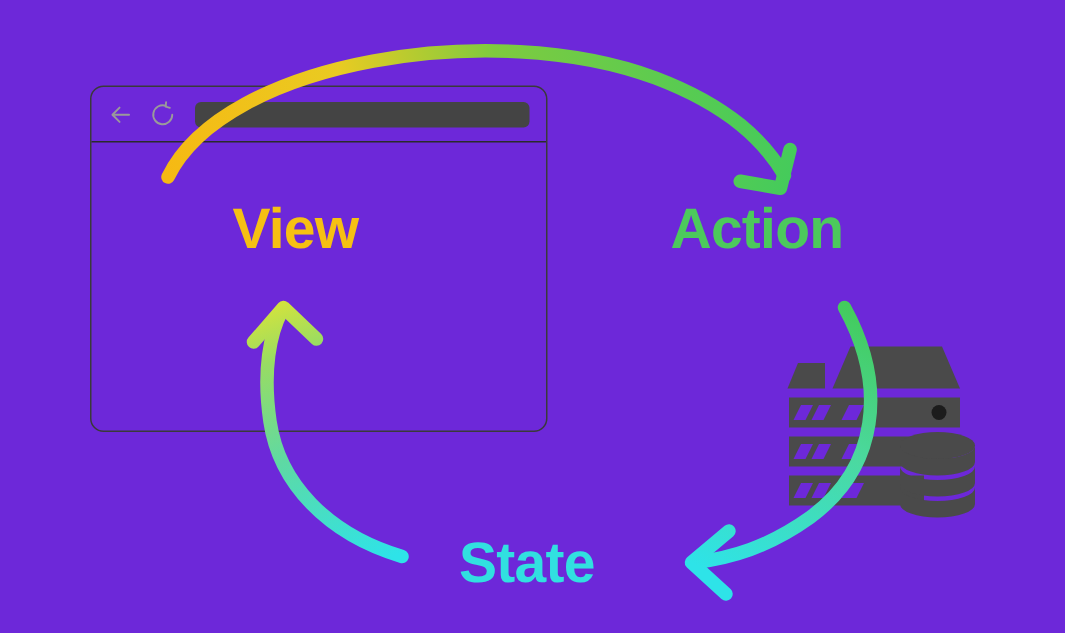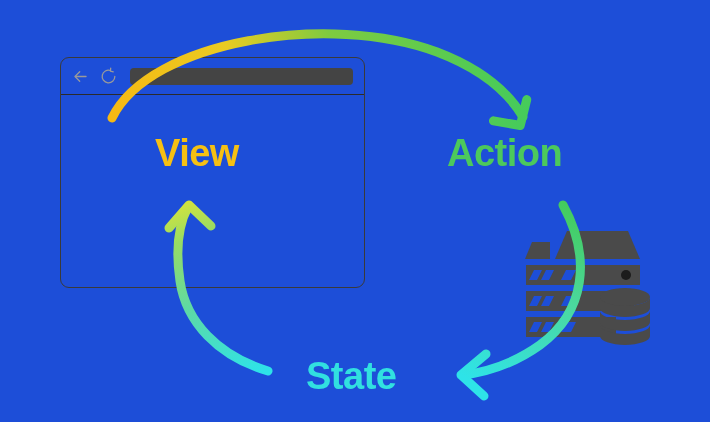--- a/index.html
+++ b/index.html
@@ -4,21 +4,21 @@
 <style>
   html, body {
     margin: 0;
     padding: 0;
     background: #121212;
   }
   #stage {
     position: relative;
     width: 710px;
     height: 422px;
-    background: #1d4ed8;
+    background: #6d28d9;
     overflow: hidden;
     font-family: "Liberation Sans", sans-serif;
   }
 
   
   #browser-window {
     position: absolute;
     left: 60px;
     top: 57px;
     width: 305px;

